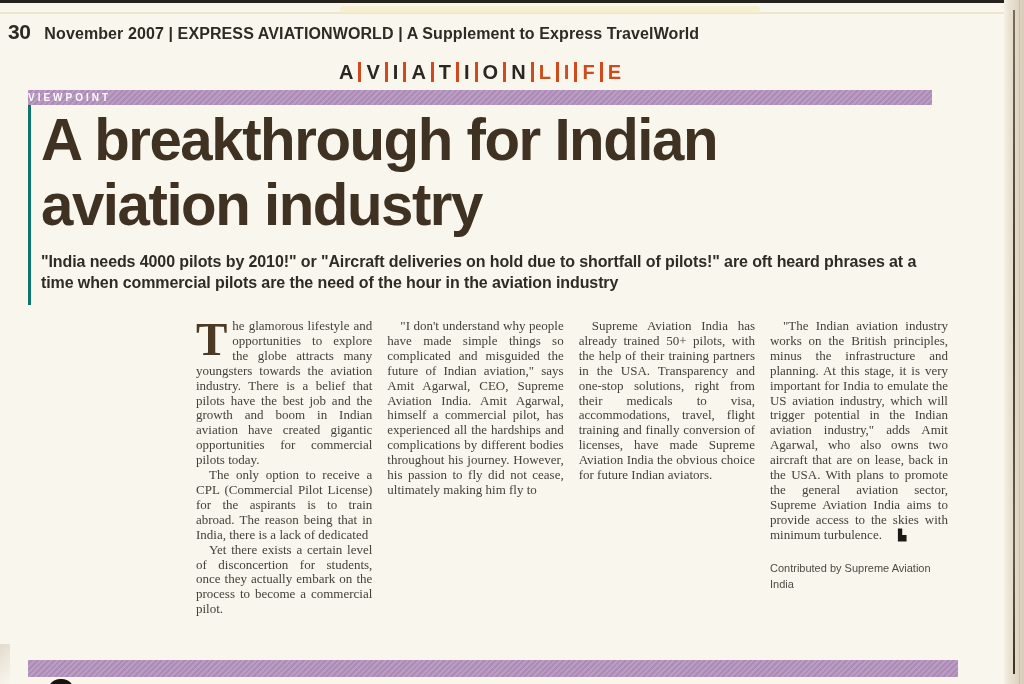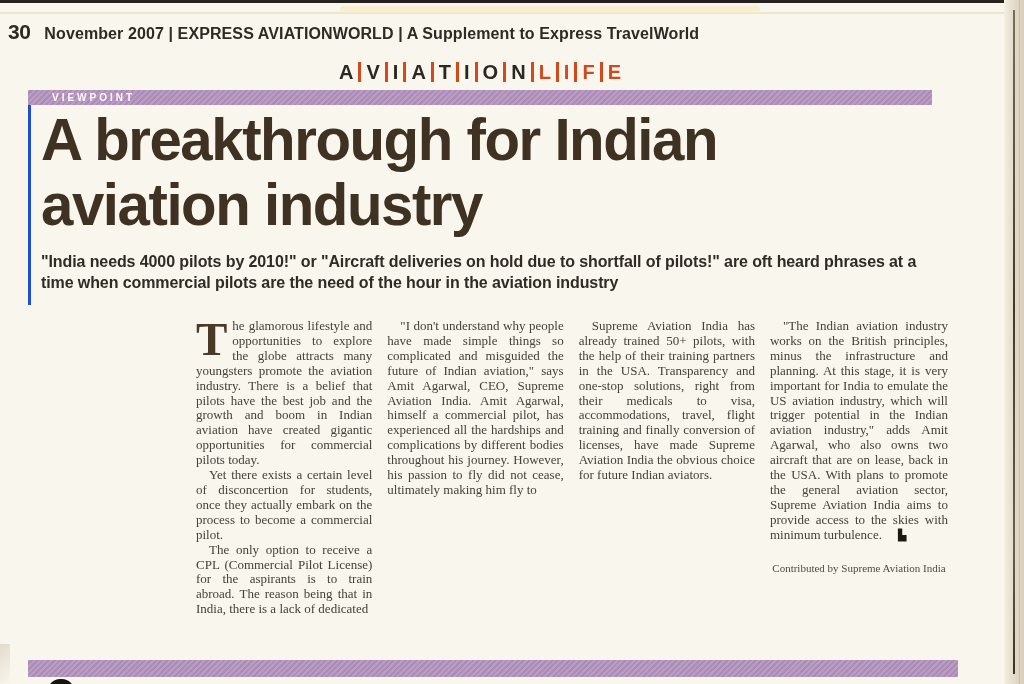--- a/index.html
+++ b/index.html
@@ -32,26 +32,26 @@
   .m-letter:last-child{border-right:none;}
   .m-accent{color:#d14a1c;}
 
   
   .kicker-bar{
     position:absolute;top:90px;left:28px;width:904px;height:15px;
     background:#b392bd;
     background-image:repeating-linear-gradient(135deg,rgba(255,255,255,.10) 0 2px,rgba(0,0,0,.04) 2px 4px);
     display:flex;align-items:center;
   }
-  .kicker-label{color:#fdfbfd;font-size:10px;font-weight:bold;letter-spacing:3px;padding-left:24px;}
+  .kicker-label{color:#fdfbfd;font-size:10px;font-weight:bold;letter-spacing:3px;padding-left:0;}
 
   
   .head-block{
     position:absolute;top:105px;left:28px;width:904px;height:200px;
-    border-left:3px solid #1d4ed8;padding-left:10px;box-sizing:border-box;
+    border-left:3px solid #0f766e;padding-left:10px;box-sizing:border-box;
   }
   .headline{
     margin:2px 0 0 0;color:#3f3223;
     font-size:60px;line-height:1.09;font-weight:bold;letter-spacing:-1.5px;
     white-space:pre-line;transform:scaleX(.97);transform-origin:left;
   }
   .standfirst{
     margin-top:14px;width:890px;color:#2f2b25;
     font-size:16px;line-height:1.3;font-weight:bold;letter-spacing:-.1px;
   }
@@ -67,22 +67,22 @@
   .body-cols p.indent{text-indent:13px;}
   .dropcap{
     float:left;font-size:47px;line-height:36px;font-weight:bold;
     color:#4a3a26;padding:2px 5px 0 0;font-family:"Liberation Serif",serif;
   }
   .endmark{
     display:inline-block;color:#1d1a16;font-size:11px;line-height:10px;
     font-family:"DejaVu Sans",sans-serif;margin-left:3px;
   }
   .byline{
-    margin-top:18px;text-align:center;
-    font-family:Liberation Serif, serif;font-size:11px;line-height:1.45;
+    margin-top:18px;text-align:left;
+    font-family:Liberation Sans, sans-serif;font-size:11px;line-height:1.45;
     color:#4f4b44;width:178px;margin-left:auto;
   }
 
   
   .bottom-bar{
     position:absolute;top:660px;left:28px;width:930px;height:17px;
     background:#b392bd;
     background-image:repeating-linear-gradient(135deg,rgba(255,255,255,.10) 0 2px,rgba(0,0,0,.04) 2px 4px);
   }
   .next-dropcap{
@@ -125,23 +125,23 @@
 </div>
 
 <div class="head-block">
   <h1 class="headline">A breakthrough for Indian
 aviation industry</h1>
   <div class="standfirst">"India needs 4000 pilots by 2010!" or "Aircraft deliveries on hold due to shortfall of pilots!" are oft heard phrases at a time when commercial pilots are the need of the hour in the aviation industry</div>
 </div>
 
 <div class="body-cols">
   <div class="col">
-    <p><span class="dropcap">T</span><span>he glamorous lifestyle and opportunities to explore the globe attracts many youngsters promote the aviation industry. There is a belief that pilots have the best job and the growth and boom in Indian aviation have created gigantic opportunities for commercial pilots today.</span></p>
+    <p><span class="dropcap">T</span><span>he glamorous lifestyle and opportunities to explore the globe attracts many youngsters towards the aviation industry. There is a belief that pilots have the best job and the growth and boom in Indian aviation have created gigantic opportunities for commercial pilots today.</span></p>
+    <p class="indent">The only option to receive a CPL (Commercial Pilot License) for the aspirants is to train abroad. The reason being that in India, there is a lack of dedicated</p>
     <p class="indent">Yet there exists a certain level of disconcertion for students, once they actually embark on the process to become a commercial pilot.</p>
-    <p class="indent">The only option to receive a CPL (Commercial Pilot License) for the aspirants is to train abroad. The reason being that in India, there is a lack of dedicated</p>
   </div>
   <div class="col">
     <p class="indent">"I don't understand why people have made simple things so complicated and misguided the future of Indian aviation," says Amit Agarwal, CEO, Supreme Aviation India. Amit Agarwal, himself a commercial pilot, has experienced all the hardships and complications by different bodies throughout his journey. However, his passion to fly did not cease, ultimately making him fly to</p>
   </div>
   <div class="col">
     <p class="indent">Supreme Aviation India has already trained 50+ pilots, with the help of their training partners in the USA. Transparency and one-stop solutions, right from their medicals to visa, accommodations, travel, flight training and finally conversion of licenses, have made Supreme Aviation India the obvious choice for future Indian aviators.</p>
   </div>
   <div class="col">
     <p class="indent"><span>"The Indian aviation industry works on the British principles, minus the infrastructure and planning. At this stage, it is very important for India to emulate the US aviation industry, which will trigger potential in the Indian aviation industry," adds Amit Agarwal, who also owns two aircraft that are on lease, back in the USA. With plans to promote the general aviation sector, Supreme Aviation India aims to provide access to the skies with minimum turbulence.</span><span class="endmark">▙</span></p>
     <div class="byline">Contributed by Supreme Aviation India</div>

